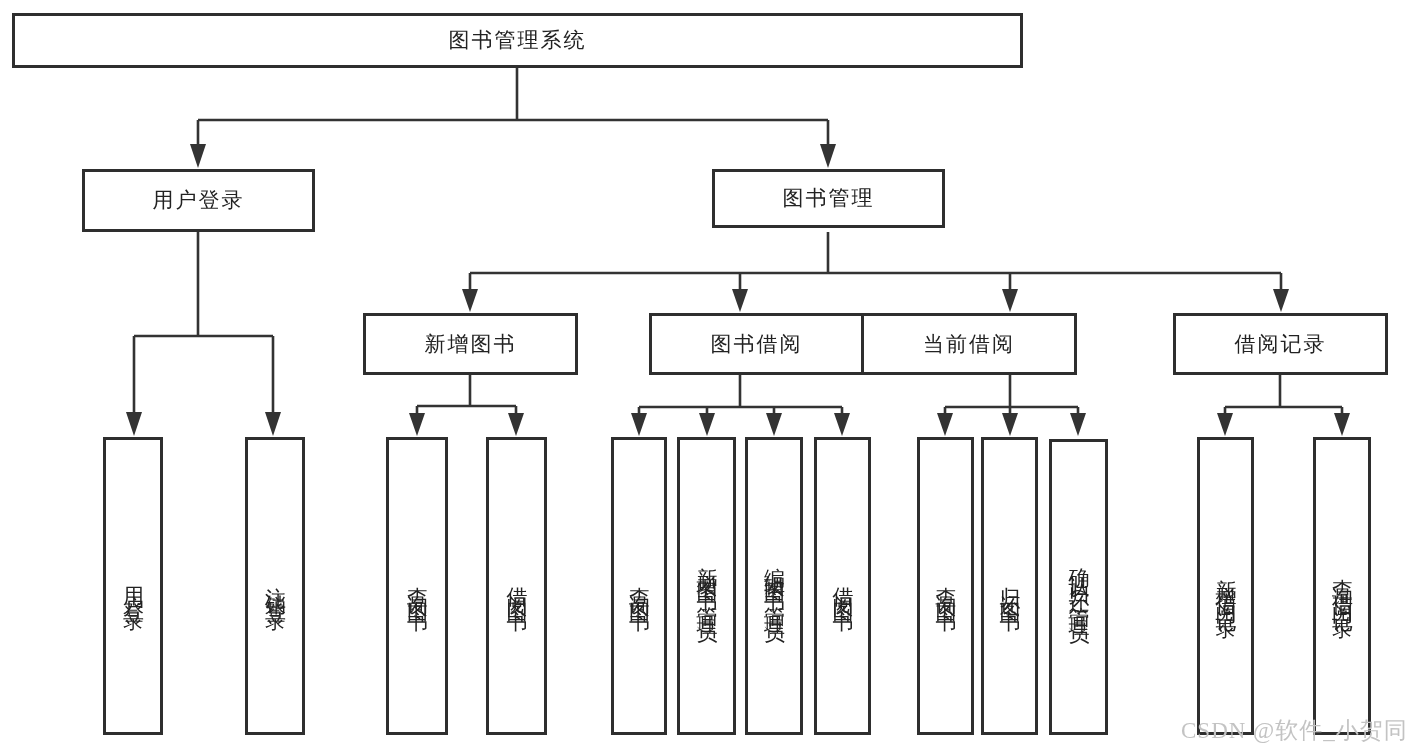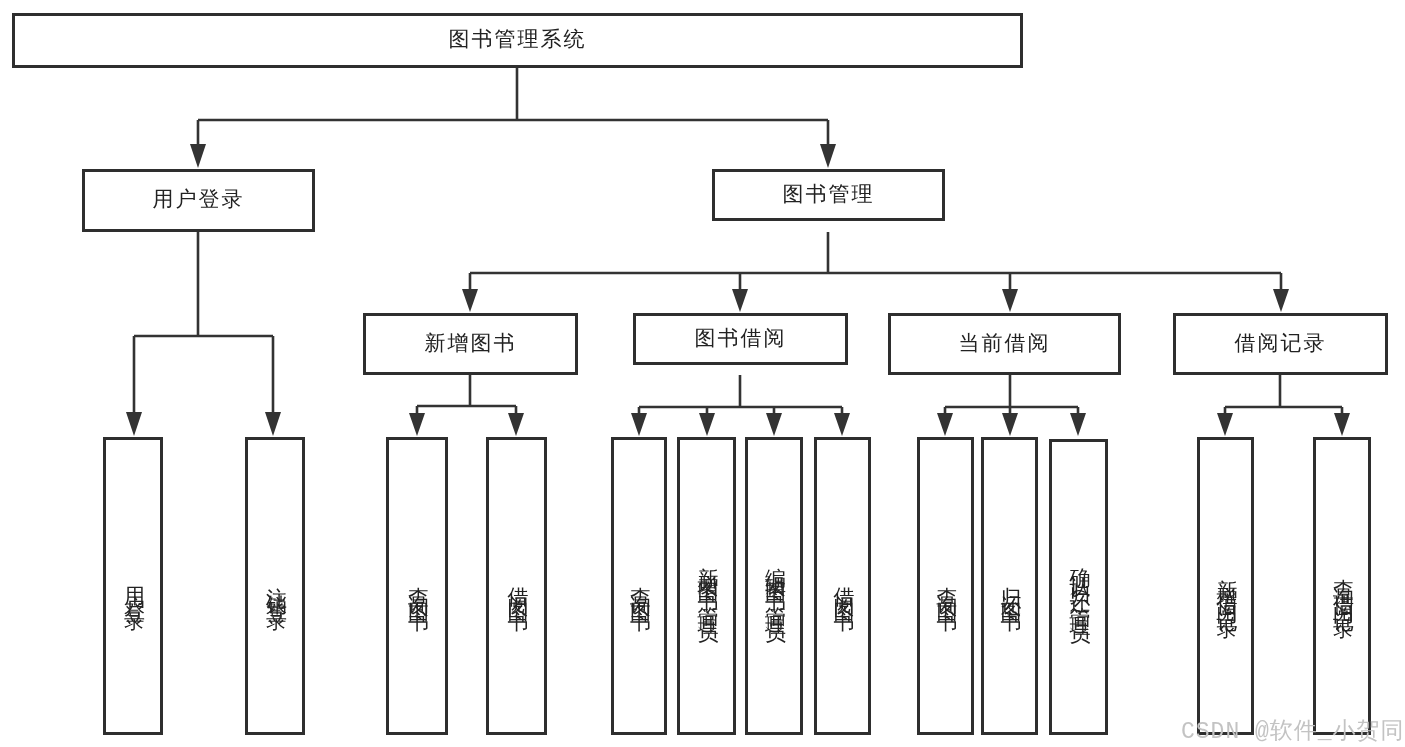--- a/index.html
+++ b/index.html
@@ -1,21 +1,21 @@
 <!DOCTYPE html>
 <html><head>
 <meta charset="utf-8">
 <style>
   html, body { margin: 0; padding: 0; background: #ffffff; }
   #stage {
     position: relative;
     width: 1405px;
     height: 747px;
     background: #ffffff;
-    font-family: Liberation Mono, monospace;
+    font-family: Liberation Serif, serif;
     overflow: hidden;
     text-align: center;
   }
   #connectors {
     position: absolute;
     left: 0; top: 0;
     width: 1405px; height: 747px;
     z-index: 1;
   }
   .node {
@@ -98,31 +98,31 @@
     </g>
   </svg>
 
   <div class="node hbox" style="left:12px;top:13px;width:1011px;height:55px">
     <span>图书管理系统</span>
   </div>
 
   <div class="node hbox" style="left:82px;top:169px;width:233px;height:63px">
     <span>用户登录</span>
   </div>
-  <div class="node hbox" style="left:712px;top:169px;width:233px;height:52px">
+  <div class="node hbox" style="left:712px;top:169px;width:233px;height:59px">
     <span>图书管理</span>
   </div>
 
   <div class="node hbox" style="left:363px;top:313px;width:215px;height:62px">
     <span>新增图书</span>
   </div>
-  <div class="node hbox" style="left:633px;top:313px;width:215px;height:52px">
+  <div class="node hbox" style="left:649px;top:313px;width:215px;height:62px">
     <span>图书借阅</span>
   </div>
-  <div class="node hbox" style="left:888px;top:313px;width:233px;height:62px">
+  <div class="node hbox" style="left:861px;top:313px;width:216px;height:62px">
     <span>当前借阅</span>
   </div>
   <div class="node hbox" style="left:1173px;top:313px;width:215px;height:62px">
     <span>借阅记录</span>
   </div>
 
   <div class="node leaf" style="left:103px;top:437px;width:60px;height:298px">
     <span>用户登录</span>
   </div>
   <div class="node leaf" style="left:245px;top:437px;width:60px;height:298px">

